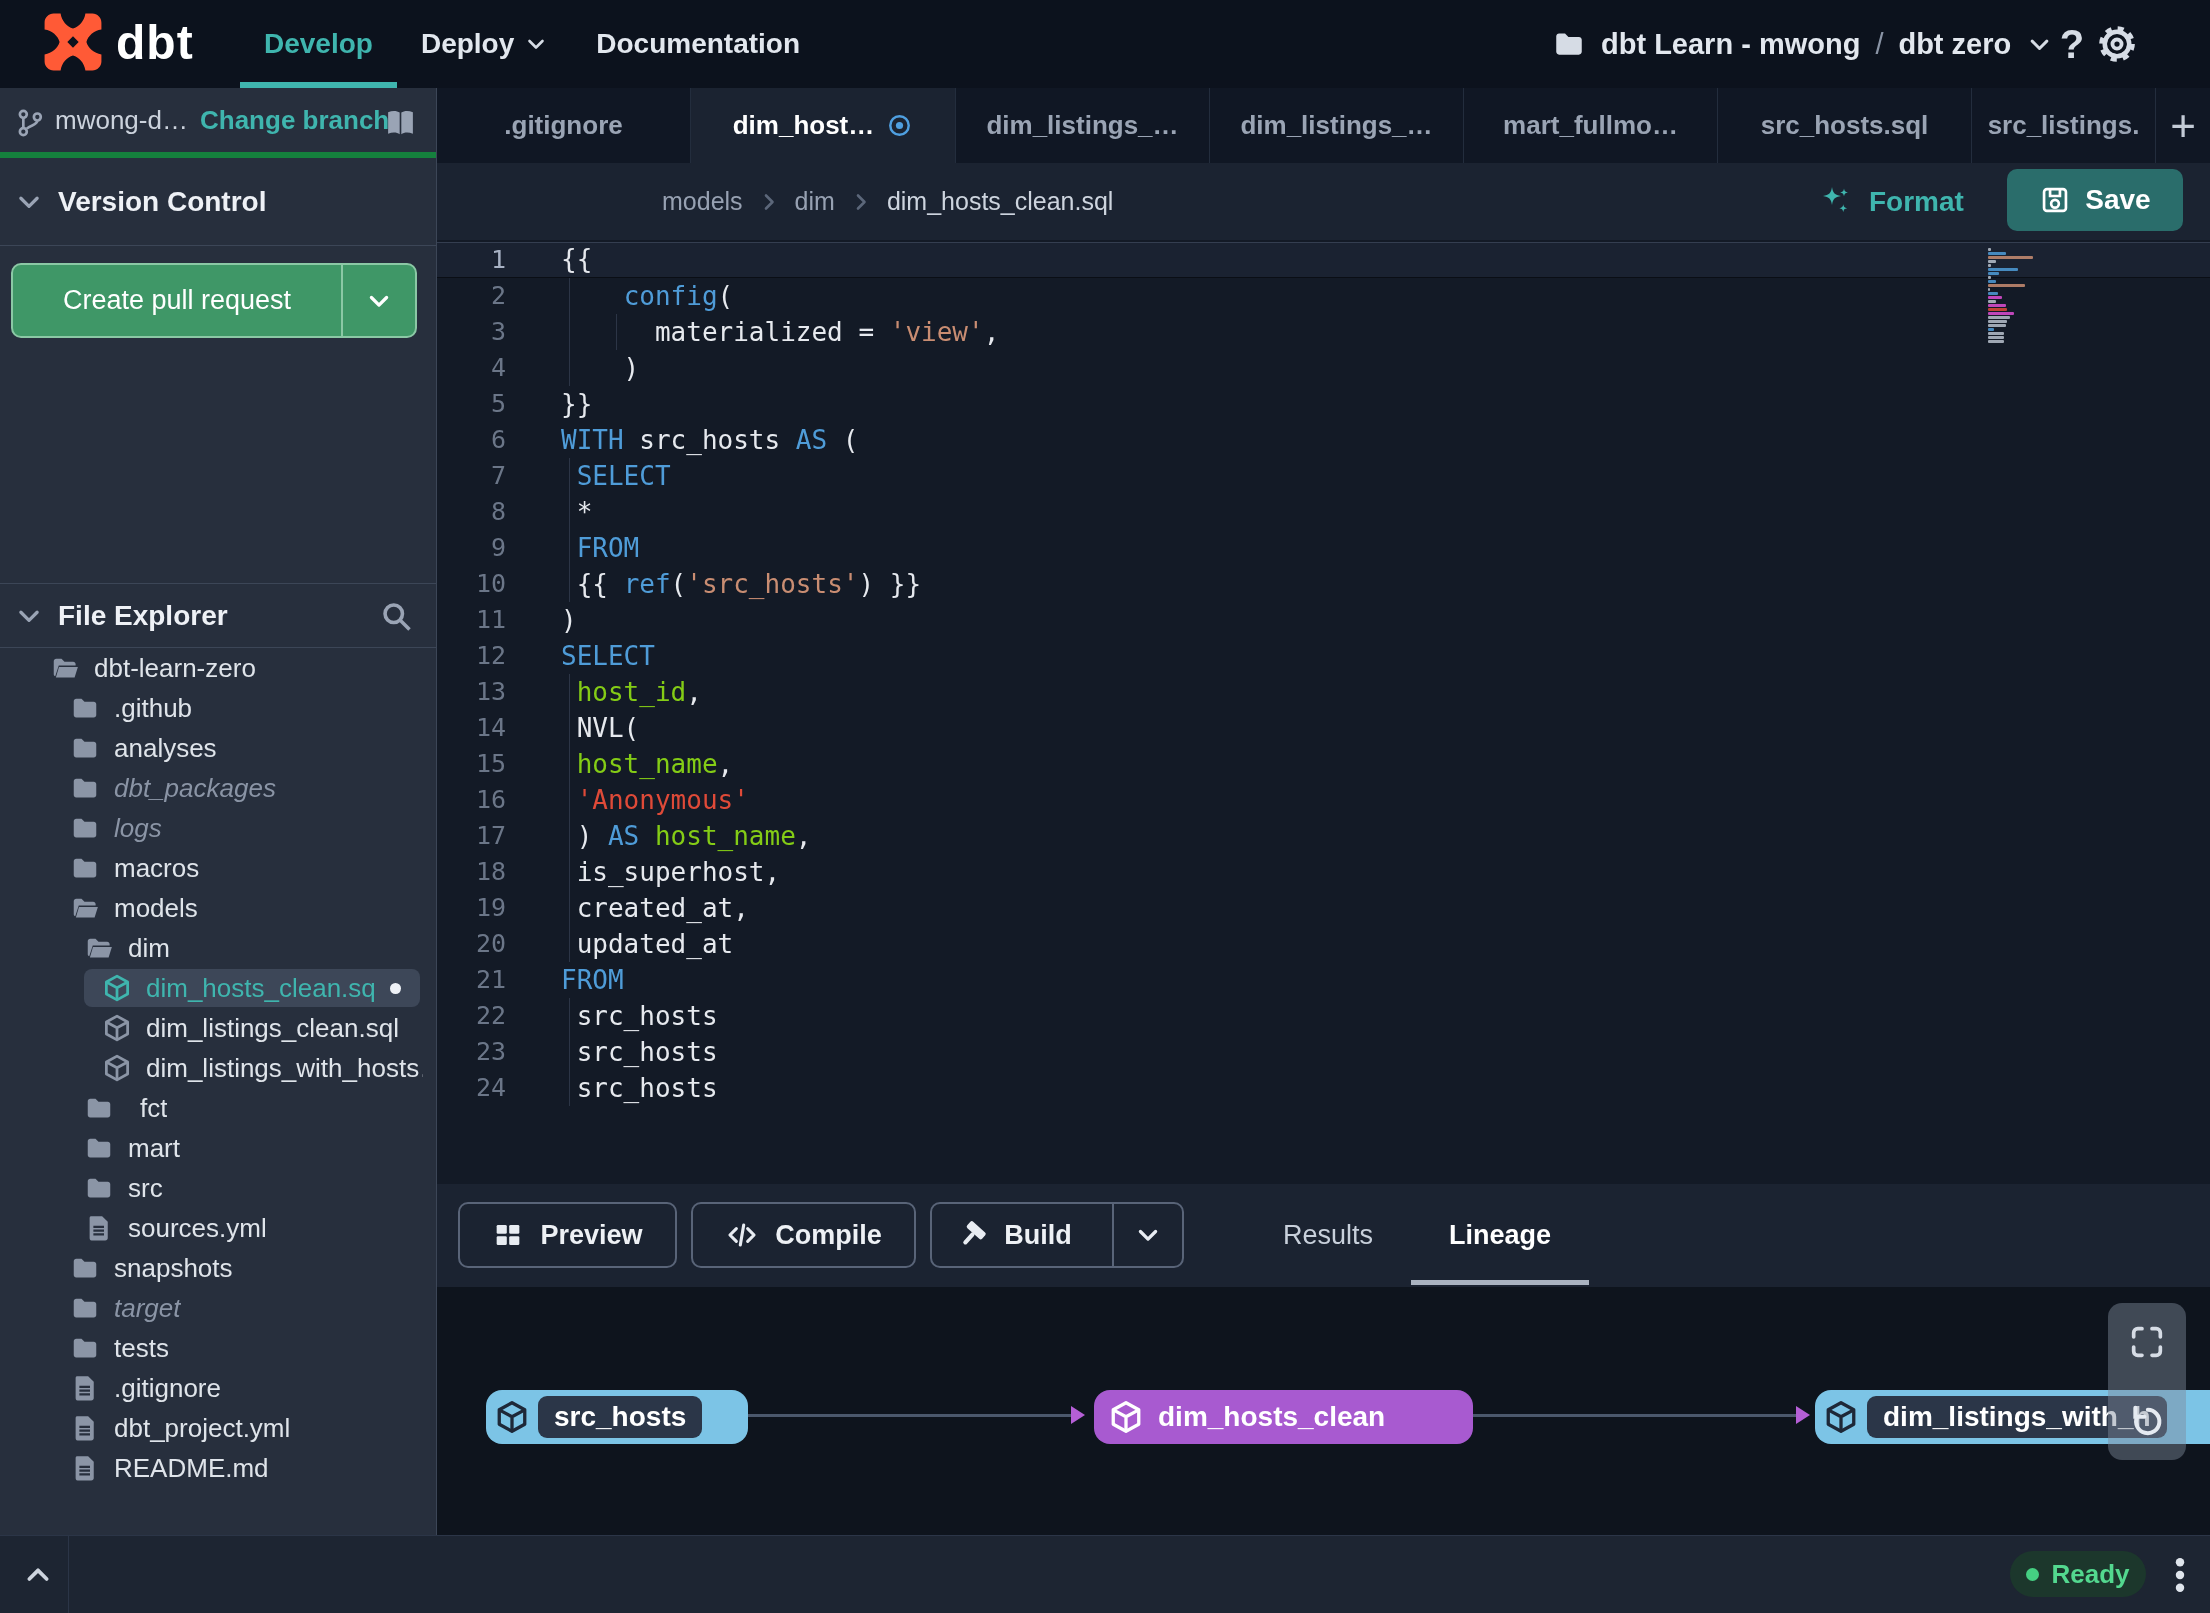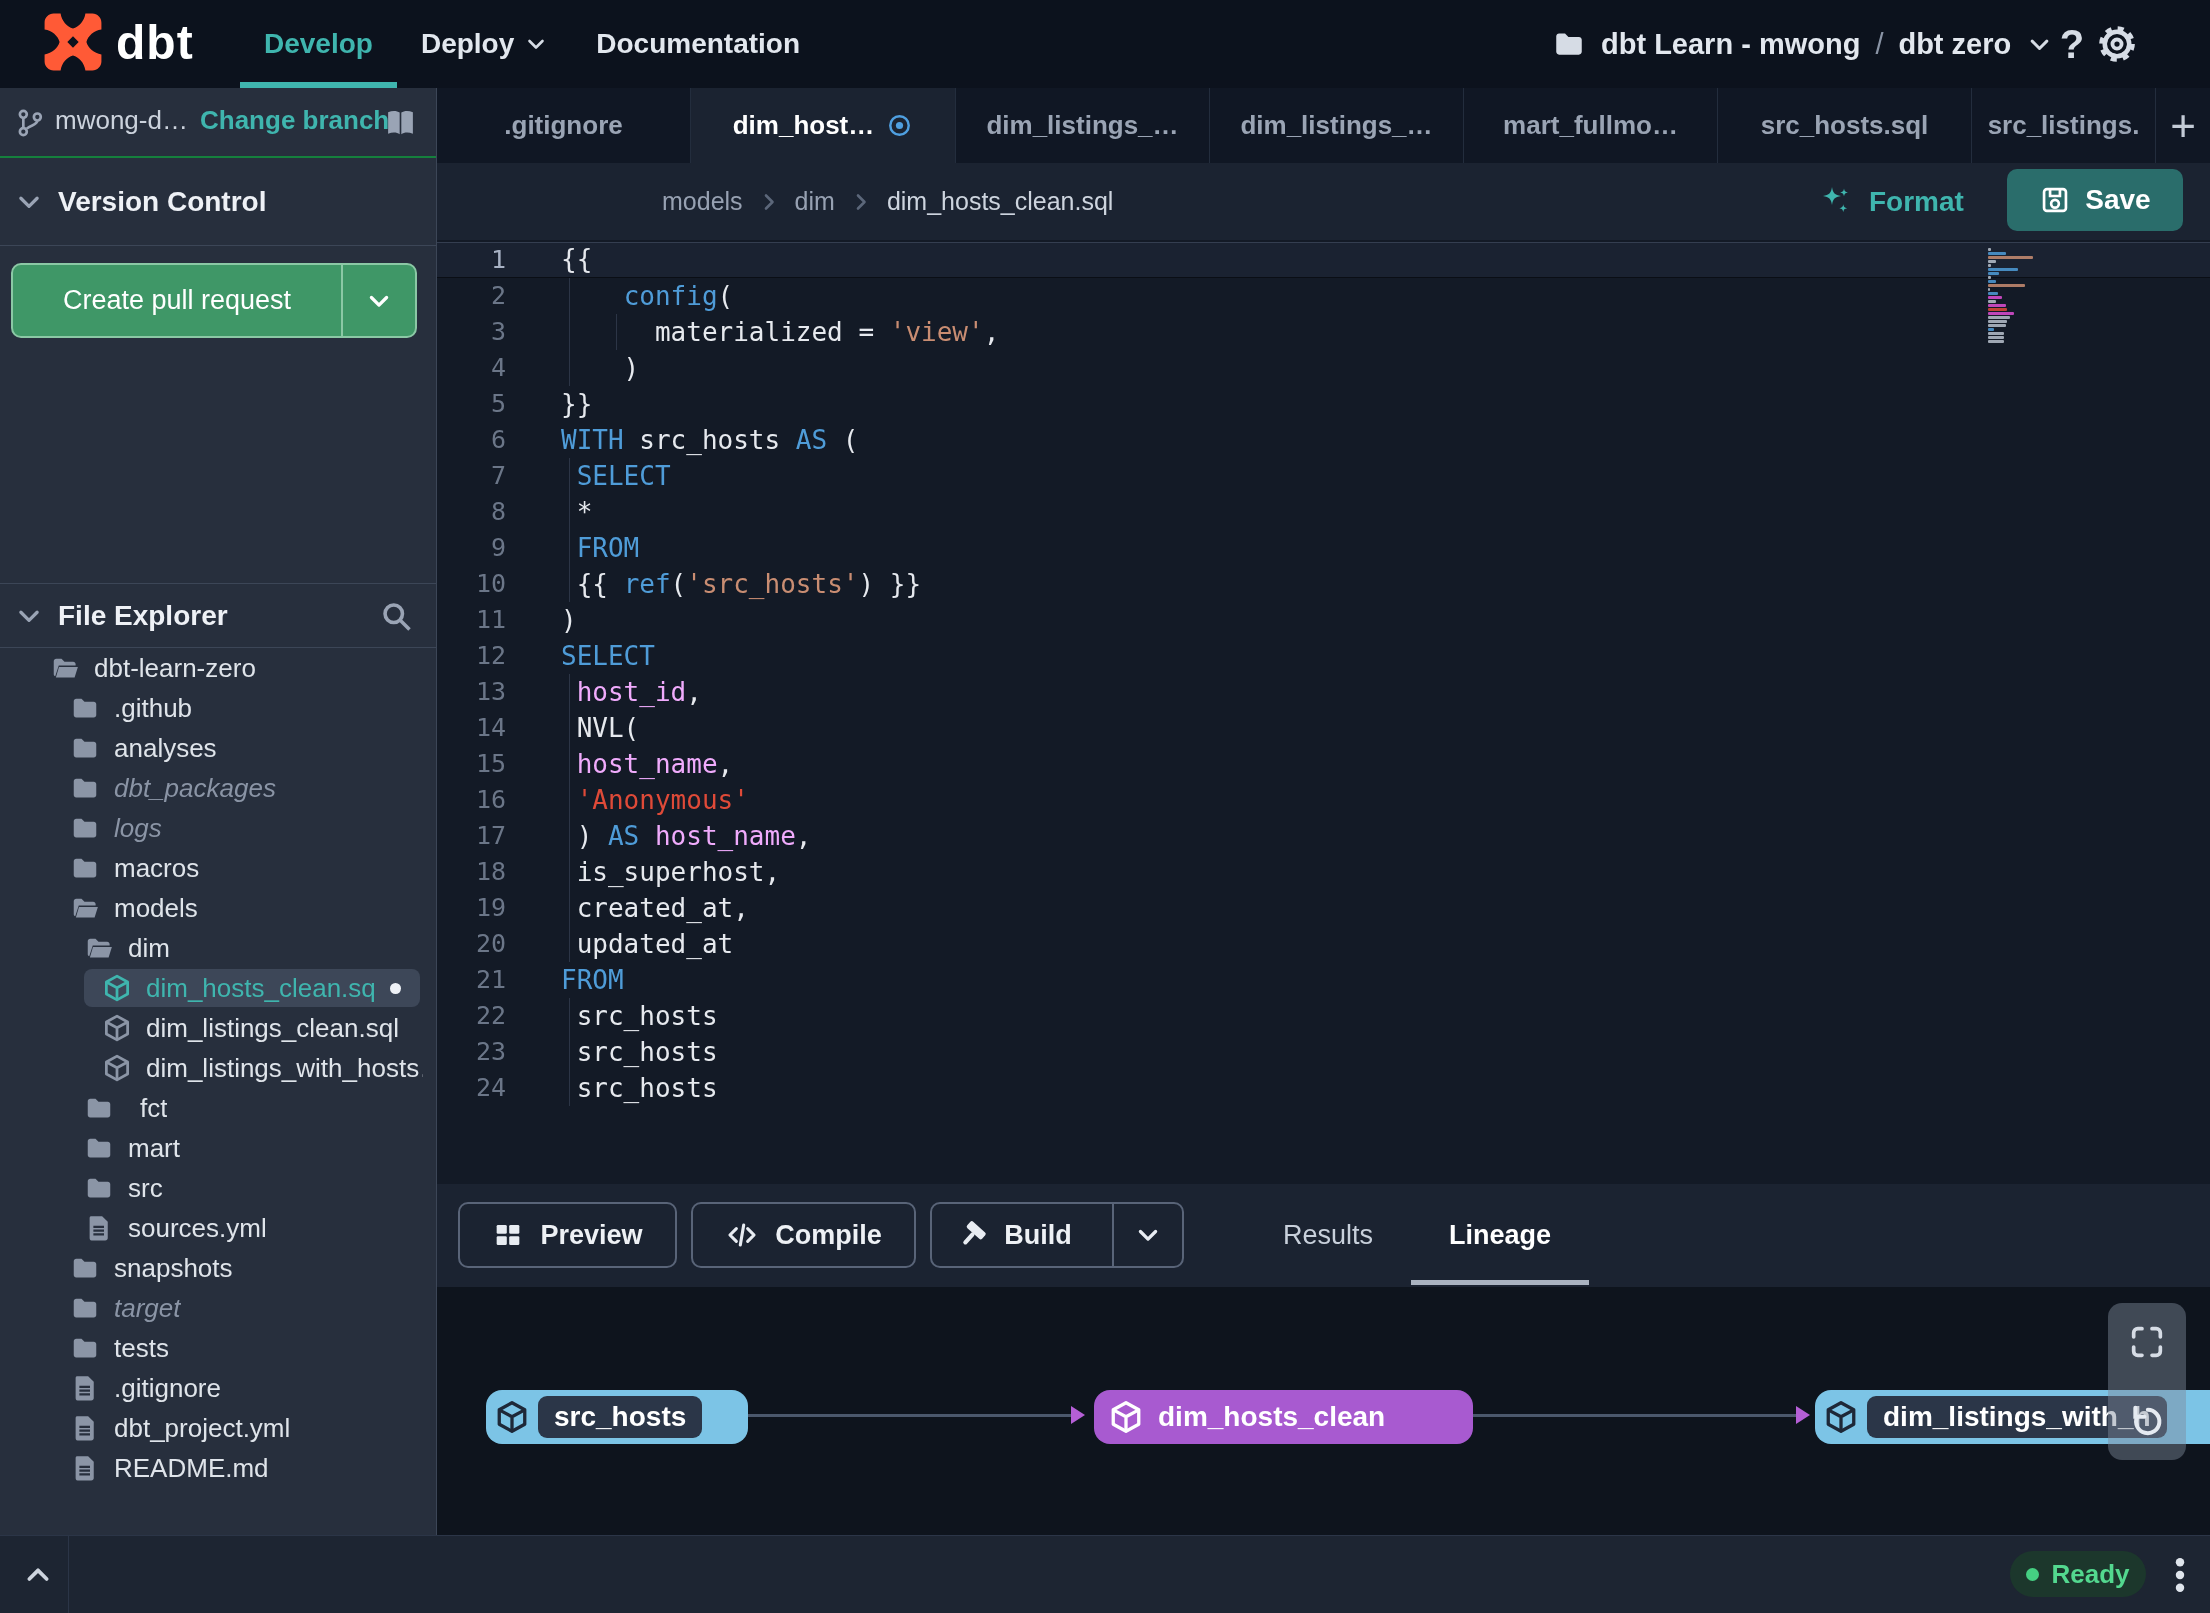--- a/index.html
+++ b/index.html
@@ -19,21 +19,21 @@
   .nav-right{position:absolute;left:1552px;top:0;height:88px;display:flex;align-items:center;gap:15px;
              font-size:29px;font-weight:600;color:#e2e7ee;}
   .nav-sep{color:#8a94a5;font-weight:400;}
   .help-btn{position:absolute;left:2050px;top:0;height:88px;width:44px;display:flex;align-items:center;
             justify-content:center;font-size:40px;font-weight:700;color:#d6dce5;}
   .gear-btn{position:absolute;left:2096px;top:23px;}
 
   
   .sidebar{position:absolute;left:0;top:88px;width:437px;height:1447px;background:#272f3d;
            border-right:1px solid #3c4657;box-sizing:border-box;overflow:hidden;}
-  .branch-row{position:absolute;left:0;top:0;width:100%;height:70px;border-bottom:2px solid #15803d;box-sizing:border-box;}
+  .branch-row{position:absolute;left:0;top:0;width:100%;height:70px;border-bottom:6px solid #15803d;box-sizing:border-box;}
   .branch-icon{position:absolute;left:14px;top:19px;}
   .branch-label{position:absolute;left:55px;top:17px;font-size:26px;color:#ccd3dd;}
   .branch-link{position:absolute;left:200px;top:17px;font-size:26px;color:#3fb5ae;font-weight:600;cursor:pointer;}
   .book-icon{position:absolute;left:384px;top:18px;}
   .section-header{position:absolute;left:0;width:100%;box-sizing:border-box;display:flex;align-items:center;}
   .vc-header{top:70px;height:88px;border-bottom:1px solid #3c4657;}
   .fe-header{top:495px;height:65px;border-top:1px solid #3c4657;border-bottom:1px solid #3c4657;}
   .sec-chevron{margin-left:14px;}
   .sec-title{margin-left:14px;font-size:28px;font-weight:700;color:#eef1f6;}
   .fe-search{position:absolute;right:22px;top:14px;}
@@ -74,21 +74,21 @@
 
   
   .editor{position:absolute;left:437px;top:240px;width:1773px;height:944px;background:#131a26;overflow:hidden;}
   .code-lines{position:absolute;left:0;top:2px;right:0;}
   .code-row{display:flex;height:36px;line-height:36px;font-family:"DejaVu Sans Mono",monospace;font-size:26px;}
   .code-row.current{background:#1a2231;border-top:1px solid #343e50;border-bottom:1px solid #0a0e15;
                     height:36px;box-sizing:border-box;line-height:33px;}
   .ln{width:95px;flex:0 0 95px;text-align:right;padding-right:26px;box-sizing:border-box;color:#6b7688;font-size:25px;}
   .code-row.current .ln{color:#a8b2c4;}
   .code-text{white-space:pre;padding-left:29px;}
-  .tok-p{color:#e6e9ee}.tok-k{color:#4f9cd8}.tok-s{color:#c98d72}.tok-r{color:#df4a38}.tok-m{color:#f0abfc}
+  .tok-p{color:#e6e9ee}.tok-k{color:#4f9cd8}.tok-s{color:#c98d72}.tok-r{color:#df4a38}.tok-m{color:#84cc16}
   .guide{position:absolute;width:1px;background:#2c3546;}
   .minimap{position:absolute;left:1551px;top:8px;width:70px;}
   .mm-bar{height:3px;margin-bottom:1px;border-radius:1px;opacity:.85;}
 
   
   .btoolbar{position:absolute;left:437px;top:1184px;width:1773px;height:103px;background:#1b2331;}
   .act-btn{position:absolute;top:18px;height:66px;border:2px solid #596478;border-radius:10px;box-sizing:border-box;
            display:flex;align-items:center;justify-content:center;gap:16px;font-size:27px;font-weight:600;
            color:#eef1f5;cursor:pointer;background:transparent;}
   .build-split{display:flex;align-items:stretch;padding:0!important;}

